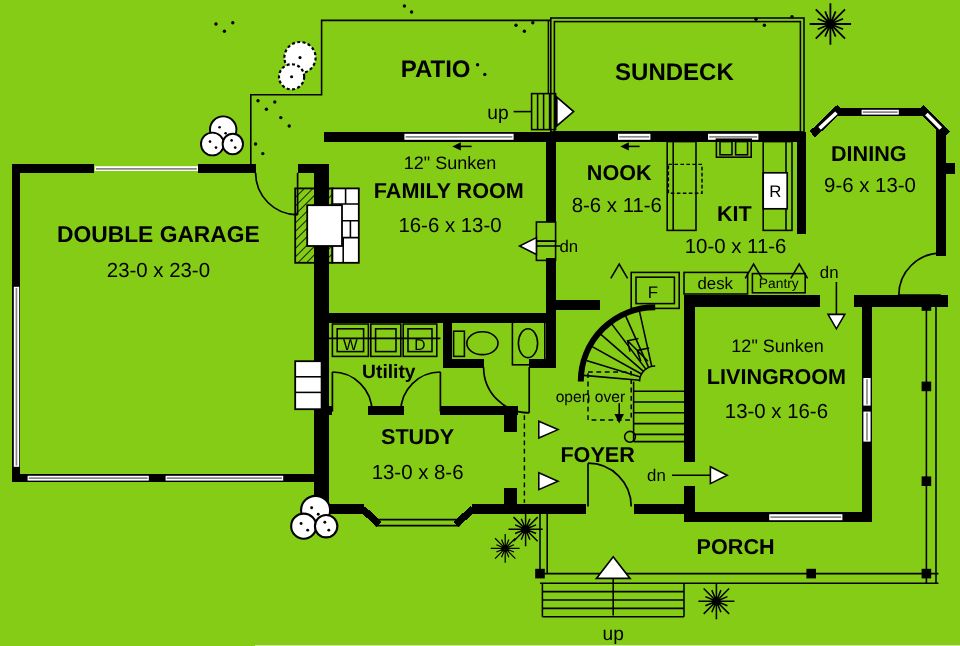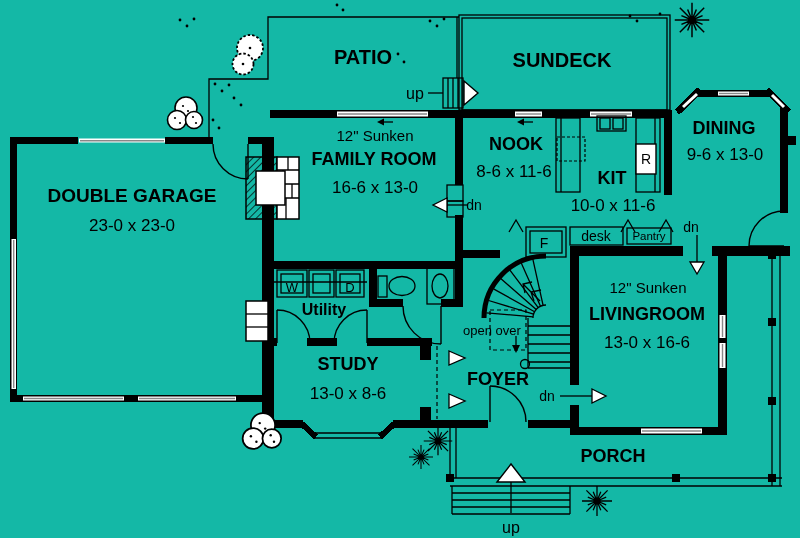--- a/index.html
+++ b/index.html
@@ -1,16 +1,16 @@
 <!DOCTYPE html>
 <html><head>
 <meta charset="utf-8">
 <style>
   html,body{margin:0;padding:0;background:#ffffff;}
-  #stage{position:relative;width:800px;height:538px;background:#14b8a6;overflow:hidden;}
+  #stage{position:relative;width:800px;height:538px;background:#84cc16;overflow:hidden;}
   svg{display:block;}
   text{font-family:"Liberation Sans", sans-serif;fill:#000;text-anchor:middle;}
   .b{font-weight:bold;}
   .thin{stroke:#000;fill:none;stroke-width:1.3;}
   .wall{fill:#000;}
   .wline{stroke:#000;fill:none;}
 </style>
 </head>
 <body>
 

